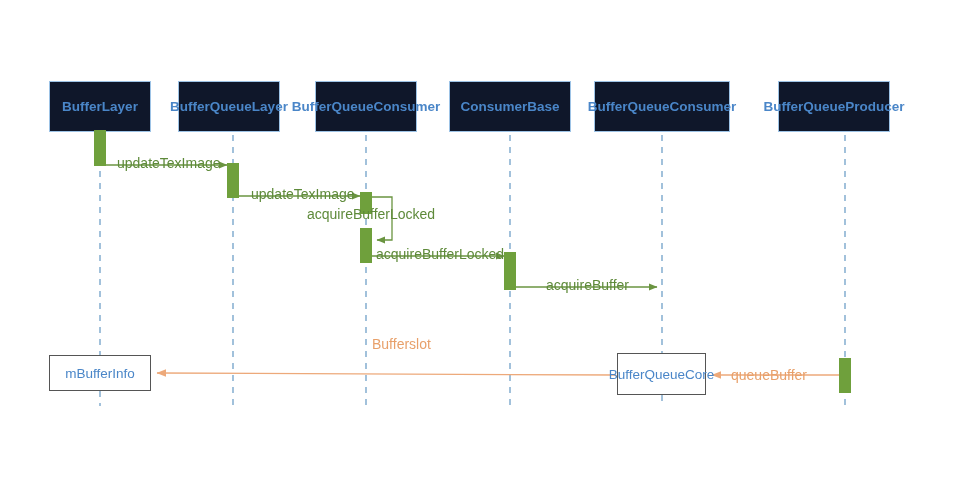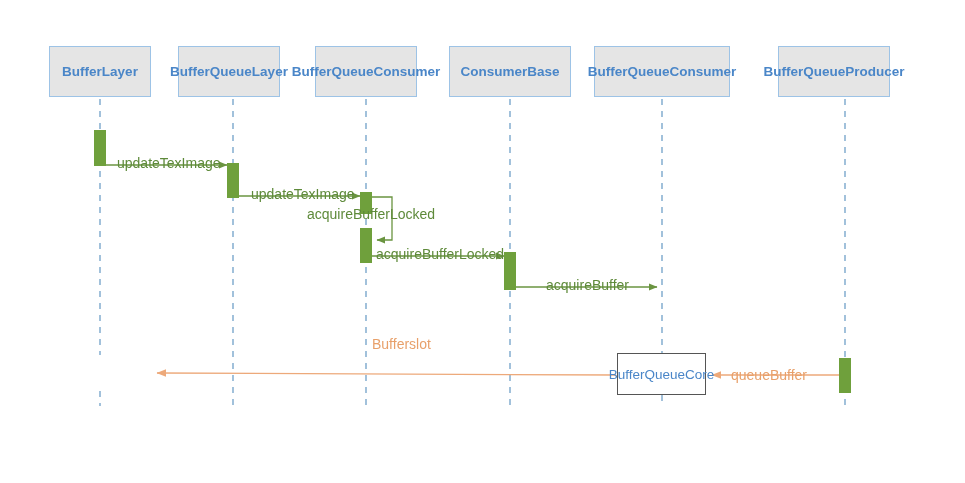--- a/index.html
+++ b/index.html
@@ -19,30 +19,31 @@
     position: absolute;
     top: 0;
     left: 0;
     width: 965px;
     height: 483px;
   }
   .participant-box {
     position: absolute;
     box-sizing: border-box;
     border: 1px solid #9dc3e6;
-    background: #e5e5e5;
+    background: #0f172a;
     color: #4a86c8;
     font-weight: bold;
     font-size: 13.5px;
     line-height: 17px;
     text-align: left;
     display: flex;
     align-items: center;
     justify-content: center;
     padding: 2px 4px;
+    margin-top: 35px;
   }
   .note-box {
     position: absolute;
     box-sizing: border-box;
     border: 1.5px solid #555555;
     background: #ffffff;
     color: #4a86c8;
     font-weight: normal;
     font-size: 13.5px;
     line-height: 17px;
@@ -152,17 +153,20 @@
   <div class="msg-label" style="left:546px; top:278px;">
     <span>acquireBuffer</span>
   </div>
   <div class="msg-label ret" style="left:731px; top:368px;">
     <span>queueBuffer</span>
   </div>
   <div class="msg-label ret" style="left:372px; top:337px;">
     <span>Bufferslot</span>
   </div>
 
+  <div class="note-box" style="left:49px; top:355px; width:102px; height:36px;">
+    <span>mBufferInfo</span>
+  </div>
   <div class="note-box" style="left:617px; top:353px; width:89px; height:42px;">
     <span>BufferQueueCore</span>
   </div>
 
 </div>
 
 </body></html>

